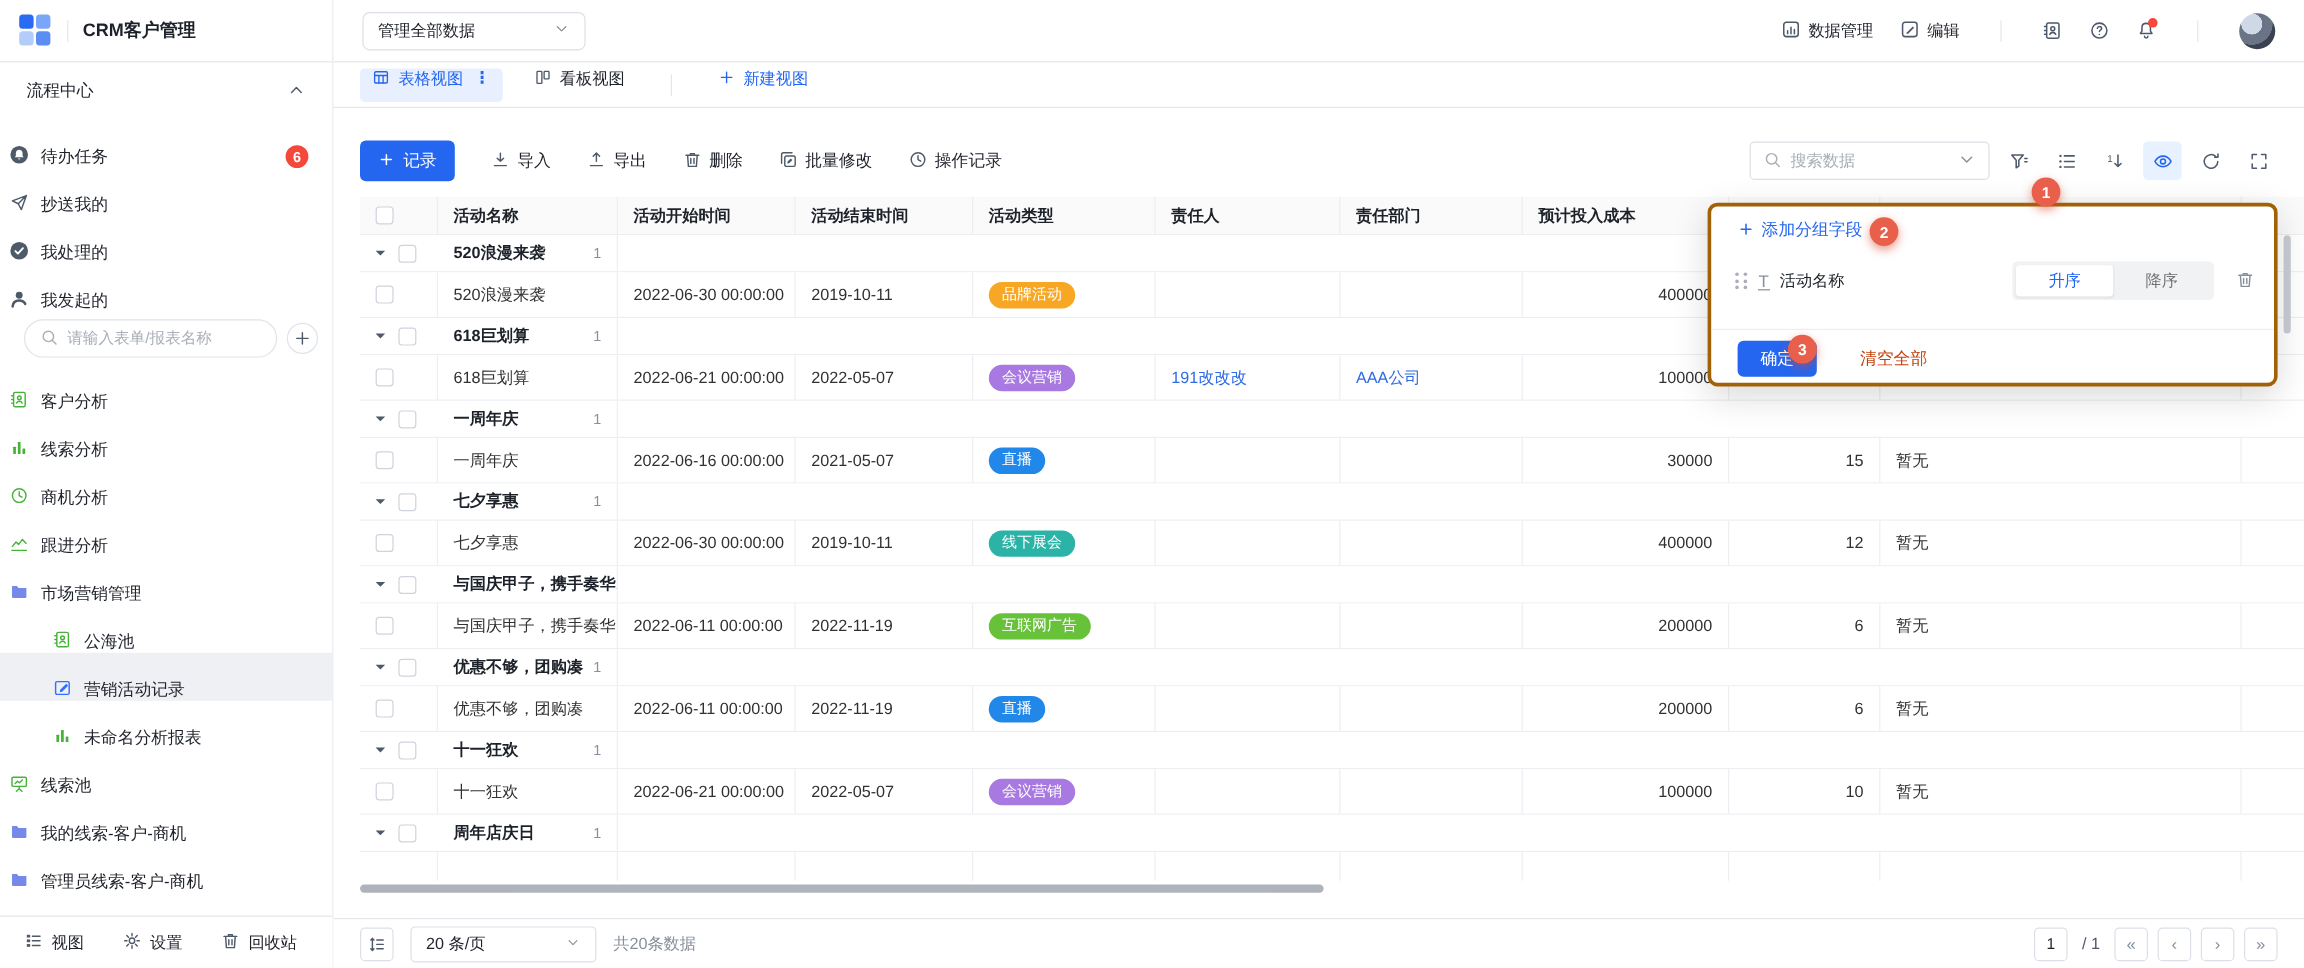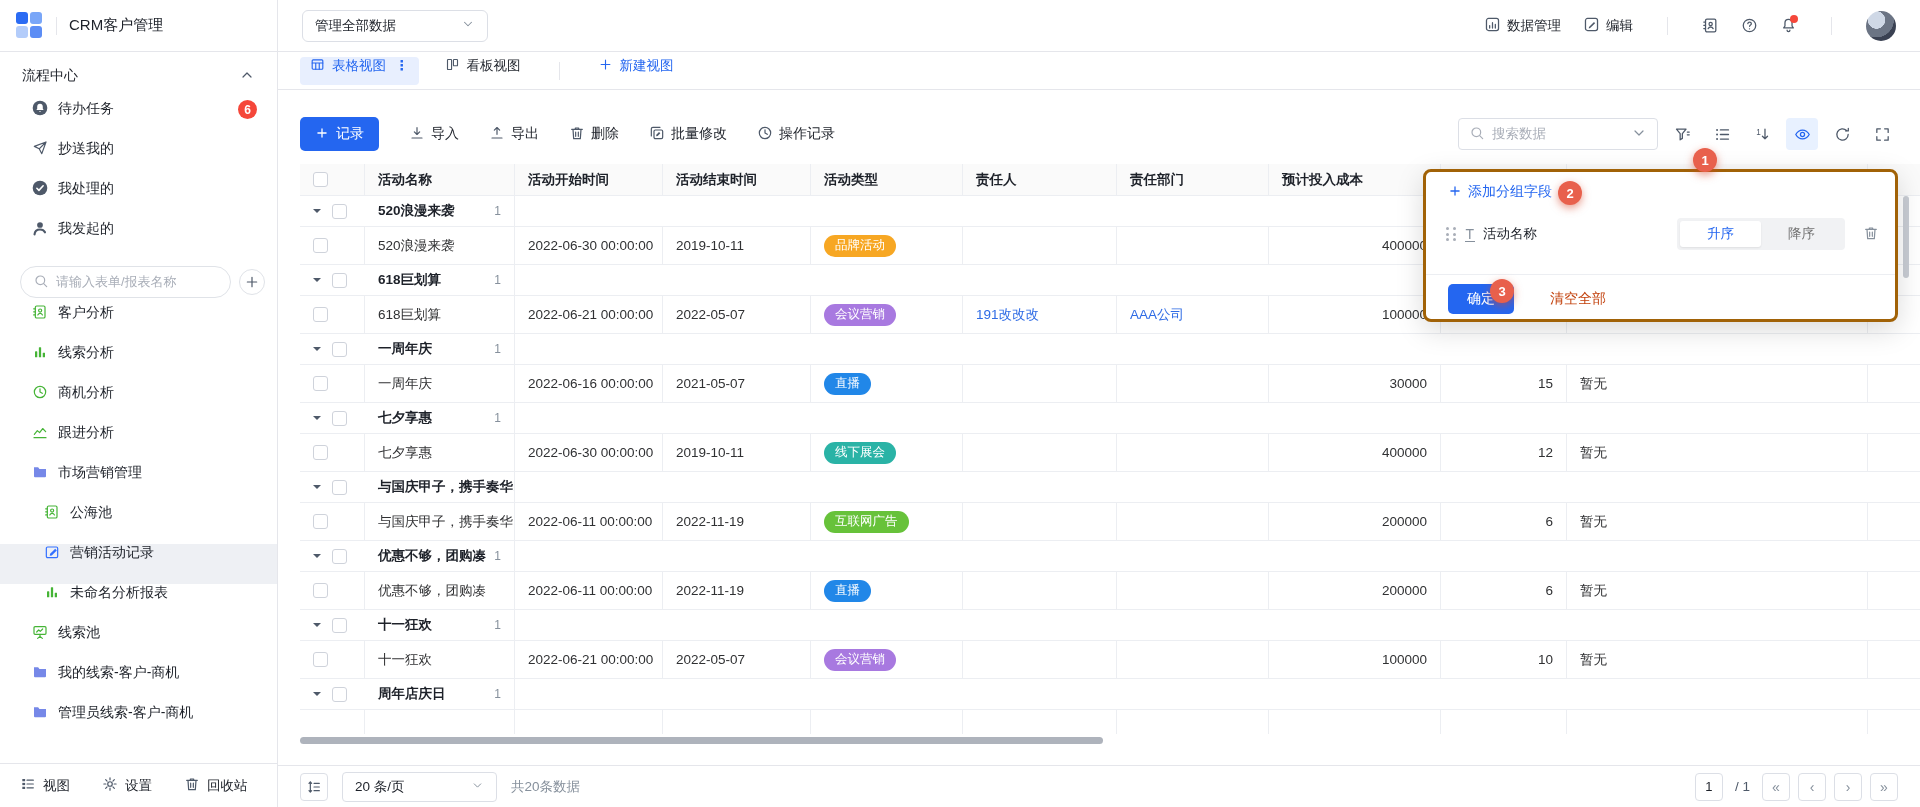--- a/index.html
+++ b/index.html
@@ -7,23 +7,23 @@
   .app{position:relative;width:1920px;height:807px;background:#fff;overflow:hidden;
        font-family:"Liberation Sans","DejaVu Sans",sans-serif;color:#1d2129;font-size:14px}
   .ic{width:16px;height:16px;fill:none;stroke:currentColor;stroke-width:1.8;stroke-linecap:round;stroke-linejoin:round;flex:none}
   
   .sidebar{position:absolute;left:0;top:0;width:278px;height:807px;background:#fff;border-right:1px solid #e5e6eb}
   .sb-head{height:52px;display:flex;align-items:center;padding:0 16px;border-bottom:1px solid #e5e6eb}
   .logo{width:28px;height:28px;display:grid;grid-template-columns:12px 12px;grid-template-rows:12px 12px;gap:2px}
   .logo span{border-radius:3px}
   .logo .s1{background:#2b6bf3}.logo .s2{background:#79a6f8}.logo .s3{background:#b3ccfa}.logo .s4{background:#5c8df5}
   .vsep{width:1px;height:18px;background:#e5e6eb;margin:0 12px}
-  .sb-title{font-weight:normal;font-size:15px}
+  .sb-title{font-weight:bold;font-size:15px}
   .sb-section{height:48px;display:flex;align-items:center;justify-content:space-between;padding:0 22px;font-size:14px}
-  .sb-item{height:40px;display:flex;align-items:flex-start;gap:10px;padding:0 20px 0 32px;cursor:pointer}
+  .sb-item{height:40px;display:flex;align-items:flex-end;gap:10px;padding:0 20px 0 8px;cursor:pointer}
   .sb-item .lbl{font-size:14px}
   .sb-item.indent{padding-left:44px}
   .sb-item.selected{background:#eef0f4}
   .ico-grey{color:#4e5969}.ico-green{color:#45b436}.ico-blue{color:#3370ff}.ico-folder{color:#7688e8}
   .red-badge{margin-left:auto;min-width:19px;height:19px;border-radius:10px;background:#f5473a;color:#fff;
              font-size:12px;display:flex;align-items:center;justify-content:center;padding:0 5px;font-weight:bold}
   .sb-search{height:44px;display:flex;align-items:center;gap:8px;padding:0 12px 0 20px}
   .pill{flex:1;height:32px;border:1px solid #e0e3e8;border-radius:16px;display:flex;align-items:center;gap:7px;
         padding:0 12px;color:#a9aeb8;font-size:13px}
   .plus-circle{width:26px;height:26px;border:1px solid #e0e3e8;border-radius:50%;display:flex;align-items:center;

